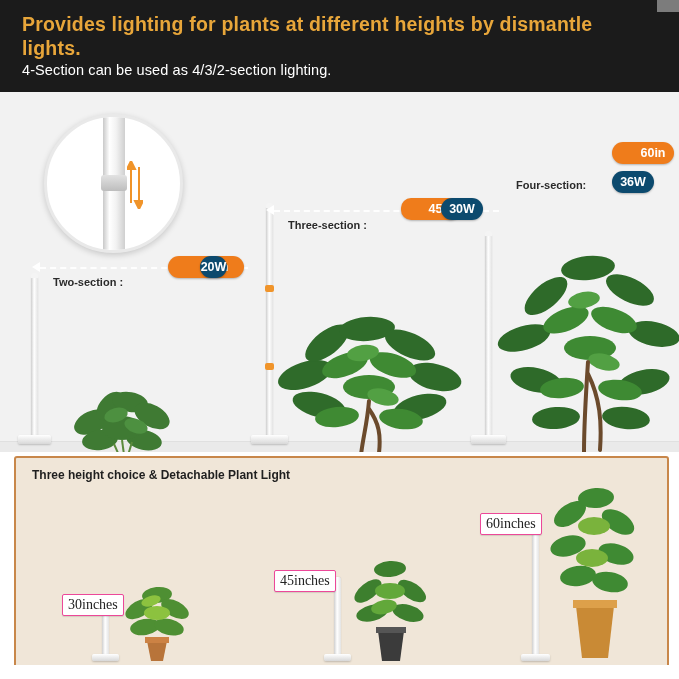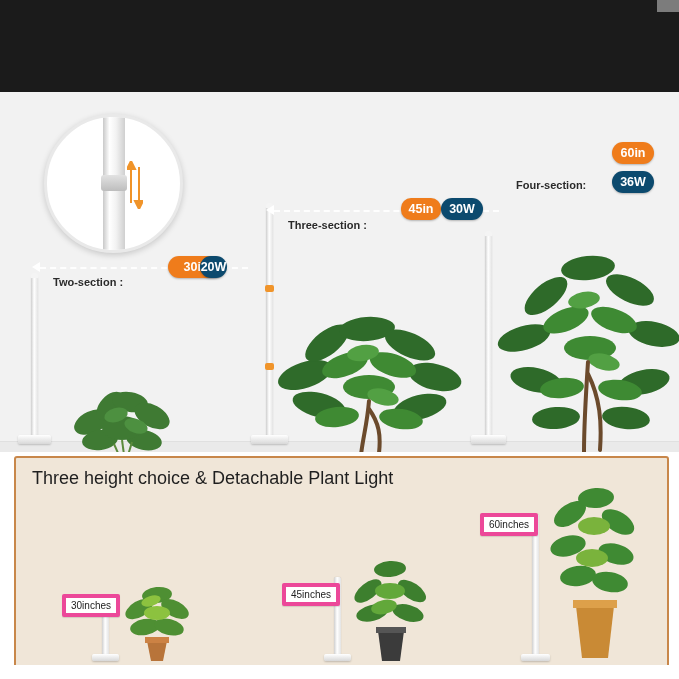--- a/index.html
+++ b/index.html
@@ -62,21 +62,21 @@
     background:#f0942a;border-radius:2px;
   }
   .foliage{position:absolute;}
   
   .pill{
     position:absolute;height:22px;border-radius:11px;
     color:#fff;font-size:12.5px;font-weight:bold;
     display:flex;align-items:center;justify-content:center;
     box-shadow:0 1px 2px rgba(0,0,0,.25);
   }
-  .pill.orange{background:#ef7c1b;}
+  .pill.orange{background:#ef7c1b;padding-left:20px;}
   .pill.blue{background:#0c4a6e;}
   .label-dark{
     position:absolute;color:#2a2a2a;font-size:11px;font-weight:bold;
     text-shadow:0 1px 1px rgba(255,255,255,.7);
     margin-top:19px;
   }
   .dashline{
     position:absolute;height:0;border-top:2px dashed #ffffff;
     opacity:.95;
   }
@@ -111,41 +111,44 @@
   
   .panel{
     position:absolute;left:14px;top:456px;width:651px;height:209px;
     background:#f0e6d8;
     border:2px solid #c8874a;
     border-radius:3px;
     overflow:hidden;
   }
   .panel-title{
     position:absolute;left:16px;top:10px;
-    font-size:18px;font-weight:normal;color:#1f1f1f;
+    font-size:12px;font-weight:bold;color:#1f1f1f;
   }
   .panel-sub{
     position:absolute;left:16px;top:33px;width:420px;
     font-size:11.5px;color:#3a3a3a;line-height:15px;
   }
   .tag{
-    position:absolute;background:#ffffff;border:4px solid #ec4899;
-    font-size:10px;color:#222;padding:2px 5px;border-radius:2px;
+    position:absolute;background:#ffffff;border:1px solid #ec4899;
+    font-size:14px;color:#222;padding:2px 5px;border-radius:2px;
     box-shadow:0 1px 1px rgba(0,0,0,.12);
     white-space:nowrap;
+    font-family:Liberation Serif, serif;
   }
   .bottom-strip{
     position:absolute;left:0;top:665px;width:679px;height:14px;background:#ffffff;
   }
 </style>
 </head>
 <body>
 
 <div class="banner">
   <div class="banner-gray"></div>
+  <div class="banner-title">Provides lighting for plants at different heights by dismantle lights.</div>
+  <div class="banner-sub">4-Section can be used as 4/3/2-section lighting.</div>
 </div>
 
 <div class="stage">
 
   <div class="floor-line"></div>
 
   <div class="mag">
     <div class="mag-pole"></div>
     <div class="mag-joint"></div>
     <div class="mag-arrows">
@@ -306,21 +309,21 @@
       </g>
       <path d="M26 62 L46 62 L42 82 L30 82 Z" fill="#b8743a"></path>
       <rect x="24" y="58" width="24" height="6" fill="#cc8244"></rect>
     </svg>
   </div>
 
   <div class="lamp" style="left:318px;top:119px;">
     <div class="pole" style="height:80px;"></div>
     <div class="base" style="left:-10px;top:77px;width:27px;height:7px;"></div>
   </div>
-  <div class="tag" style="left:266px;top:112px;margin-top:13px;">45inches</div>
+  <div class="tag" style="left:258px;top:112px;">45inches</div>
   <div class="foliage" style="left:334px;top:93px;width:80px;height:112px;">
     <svg width="80" height="112" viewBox="0 0 80 112">
       <g fill="#3d7f2e">
         <ellipse cx="18" cy="40" rx="16" ry="8" transform="rotate(-38 18 40)"></ellipse>
         <ellipse cx="40" cy="18" rx="16" ry="8" transform="rotate(-4 40 18)"></ellipse>
         <ellipse cx="62" cy="40" rx="16" ry="8" transform="rotate(34 62 40)"></ellipse>
         <ellipse cx="22" cy="62" rx="16" ry="8" transform="rotate(-14 22 62)"></ellipse>
         <ellipse cx="58" cy="62" rx="16" ry="8" transform="rotate(16 58 62)"></ellipse>
       </g>
       <g fill="#62a83a">

